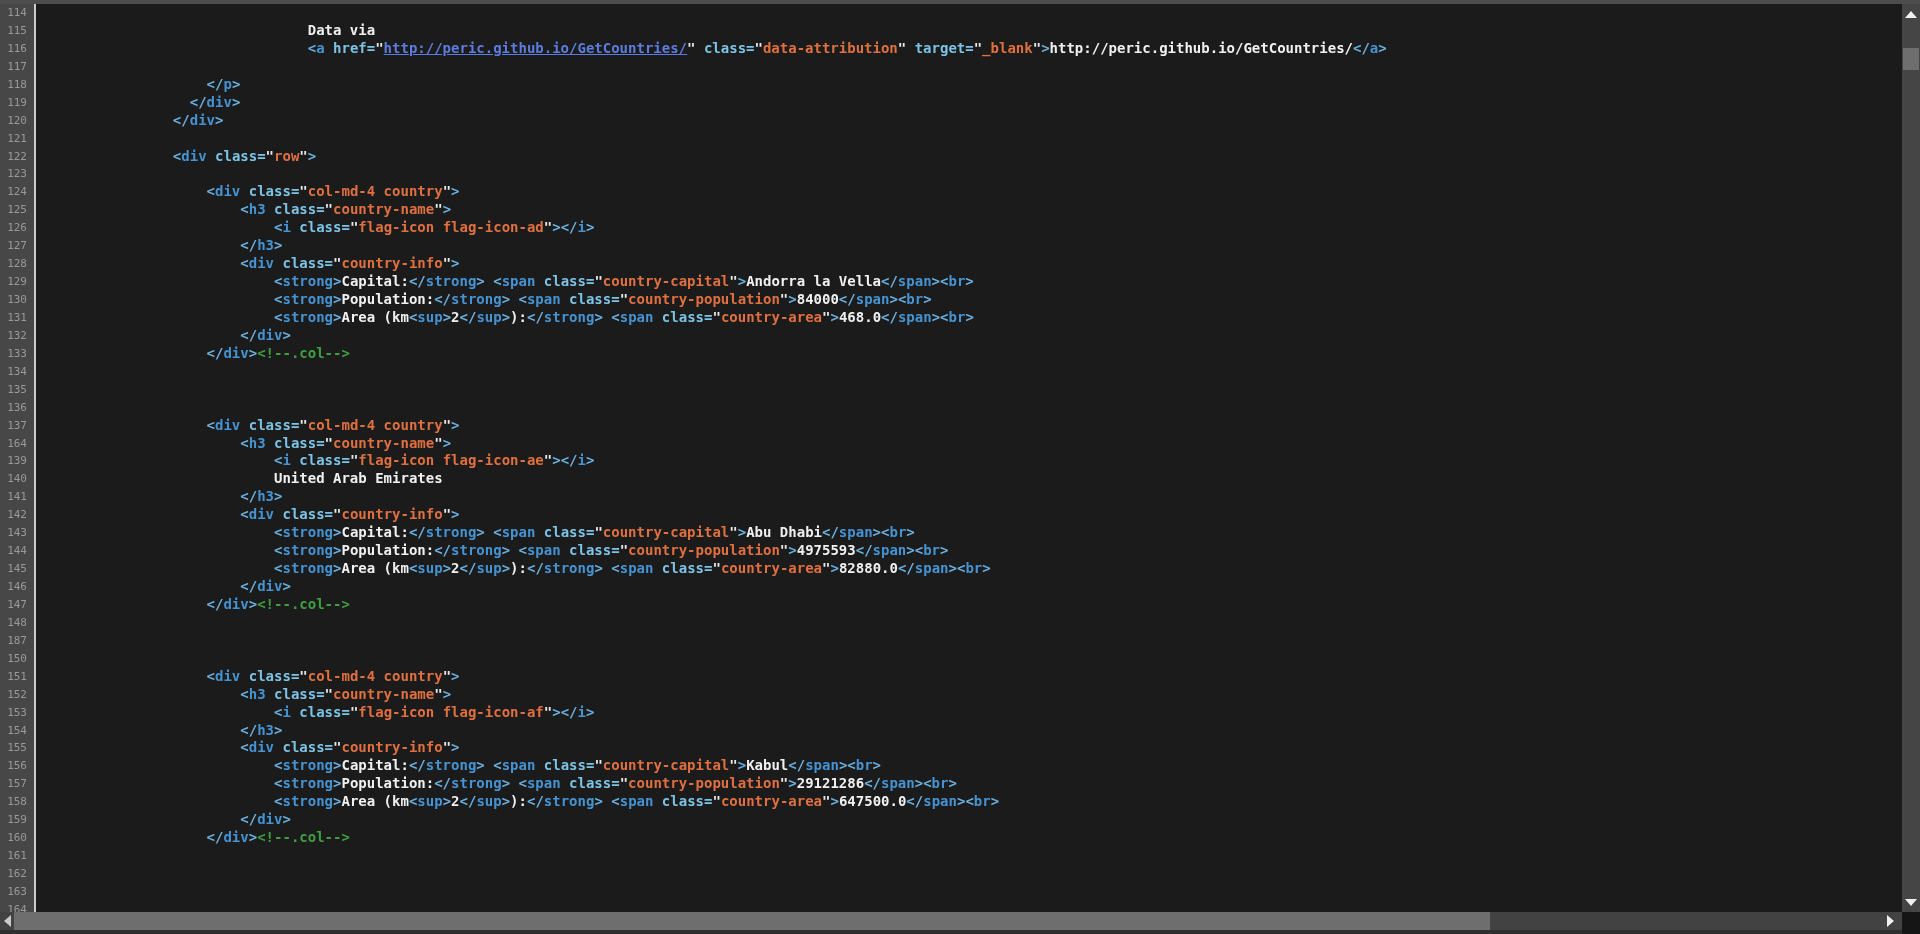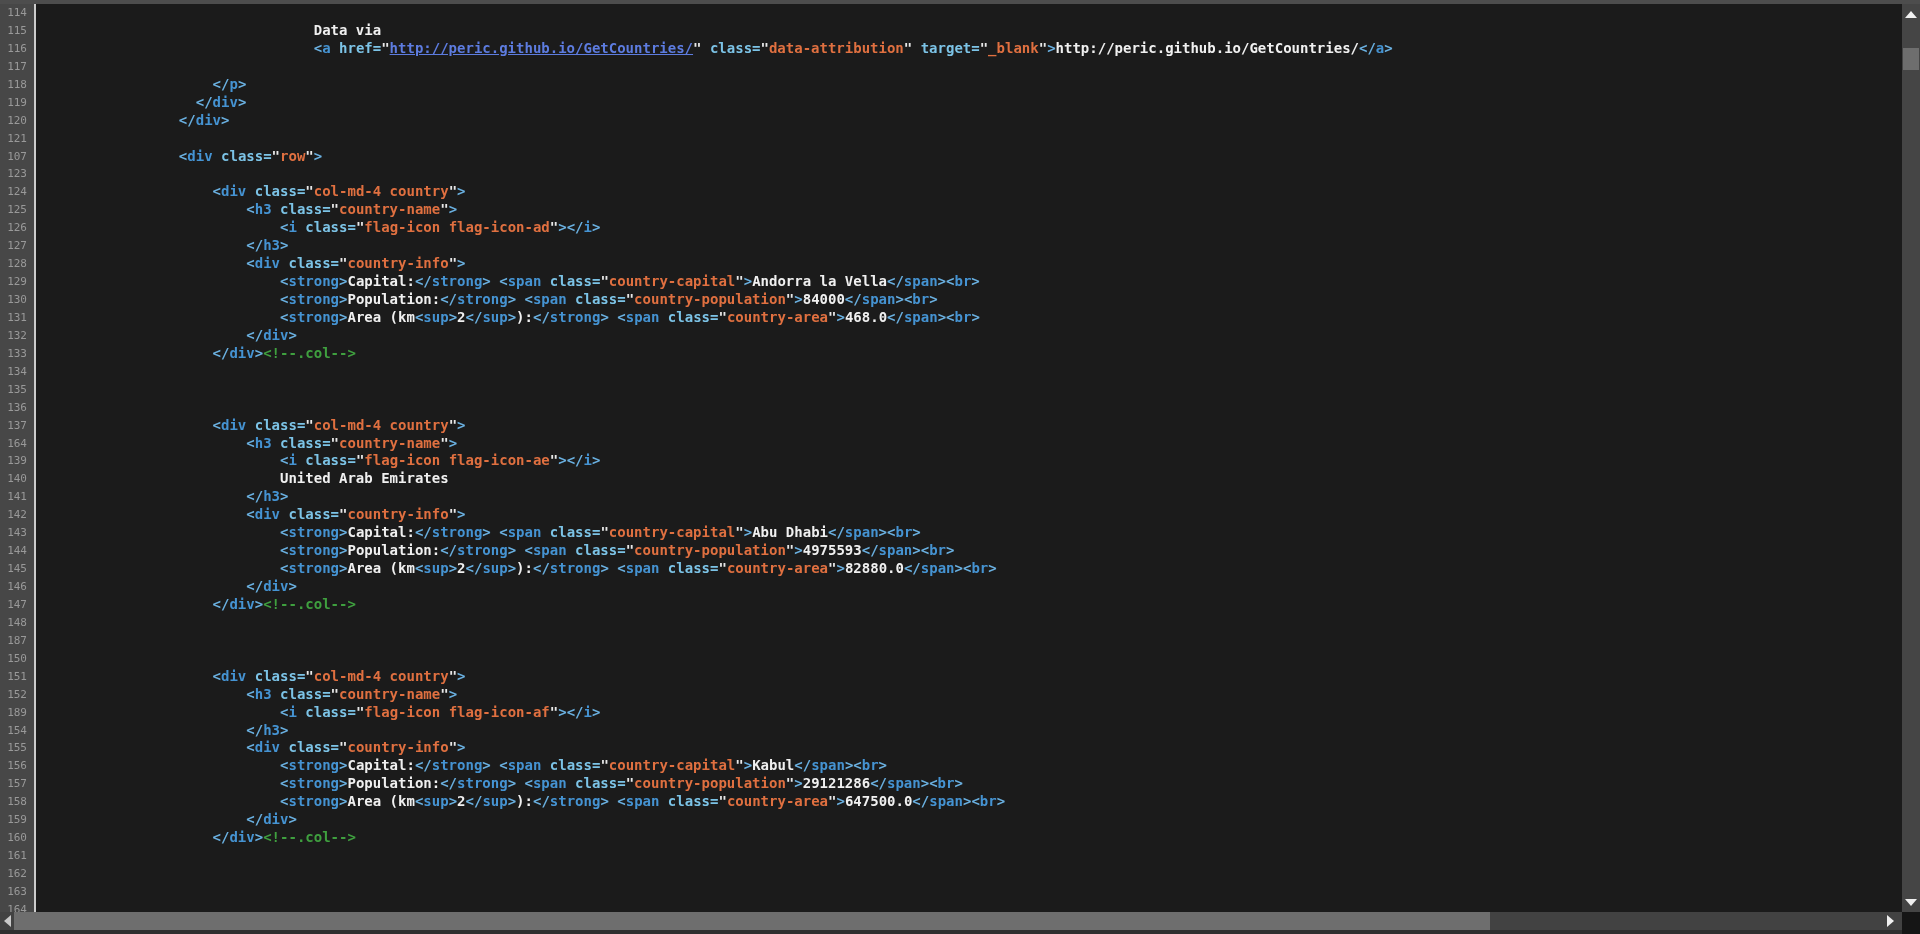--- a/index.html
+++ b/index.html
@@ -12,21 +12,21 @@
   html,body{margin:0;padding:0;}
   body{width:1920px;height:934px;overflow:hidden;background:var(--bg-editor);
        font-family:"DejaVu Sans Mono", monospace;}
   .window{position:absolute;left:0;top:0;width:1596px;height:934px;}
   .top-strip{position:absolute;left:0;top:0;width:1920px;height:4px;background:var(--strip-top);}
   .gutter{position:absolute;left:0;top:4px;width:34px;height:908px;background:var(--bg-gutter);
           border-right:2px solid var(--gutter-sep);overflow:hidden;}
   .ln{height:17.95px;line-height:17.95px;text-align:right;padding-right:7px;
       font-size:11px;color:var(--fg-linenum);font-weight:400;}
   .code{position:absolute;left:36px;top:4px;width:1866px;height:908px;background:var(--bg-editor);
-        overflow:hidden;padding-left:8px;box-sizing:border-box;}
+        overflow:hidden;padding-left:2px;box-sizing:border-box;}
   .cl{height:17.95px;line-height:17.95px;white-space:pre;font-size:14px;font-weight:700;
       color:var(--tok-txt);}
   .tk-br{color:var(--tok-br);}
   .tk-tag{color:var(--tok-tag);}
   .tk-attr{color:var(--tok-attr);}
   .tk-q{color:var(--tok-q);}
   .tk-val{color:var(--tok-val);}
   .tk-txt{color:var(--tok-txt);}
   .tk-url{color:var(--tok-url);text-decoration:underline;}
   .tk-com{color:var(--tok-com);font-weight:600;}
@@ -58,21 +58,21 @@
 
   <div class="gutter">
       <div class="ln">114</div>
       <div class="ln">115</div>
       <div class="ln">116</div>
       <div class="ln">117</div>
       <div class="ln">118</div>
       <div class="ln">119</div>
       <div class="ln">120</div>
       <div class="ln">121</div>
-      <div class="ln">107</div>
+      <div class="ln">122</div>
       <div class="ln">123</div>
       <div class="ln">124</div>
       <div class="ln">125</div>
       <div class="ln">126</div>
       <div class="ln">127</div>
       <div class="ln">128</div>
       <div class="ln">129</div>
       <div class="ln">130</div>
       <div class="ln">131</div>
       <div class="ln">132</div>
@@ -89,21 +89,21 @@
       <div class="ln">143</div>
       <div class="ln">144</div>
       <div class="ln">145</div>
       <div class="ln">146</div>
       <div class="ln">147</div>
       <div class="ln">148</div>
       <div class="ln">187</div>
       <div class="ln">150</div>
       <div class="ln">151</div>
       <div class="ln">152</div>
-      <div class="ln">189</div>
+      <div class="ln">153</div>
       <div class="ln">154</div>
       <div class="ln">155</div>
       <div class="ln">156</div>
       <div class="ln">157</div>
       <div class="ln">158</div>
       <div class="ln">159</div>
       <div class="ln">160</div>
       <div class="ln">161</div>
       <div class="ln">162</div>
       <div class="ln">163</div>

